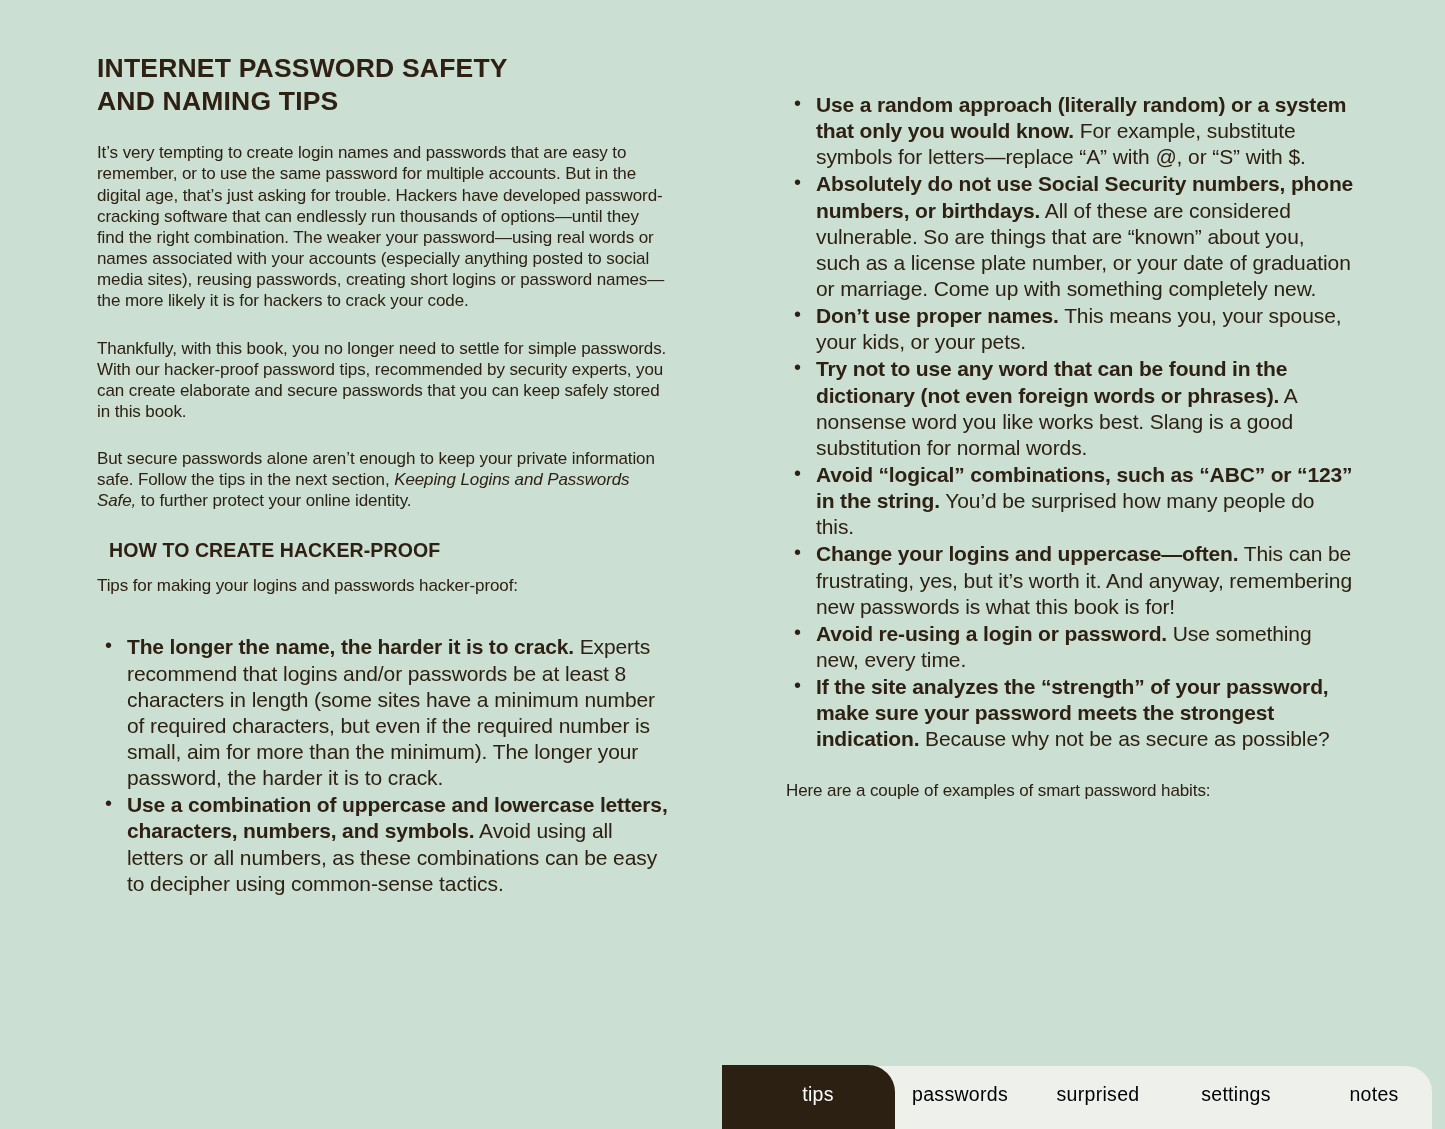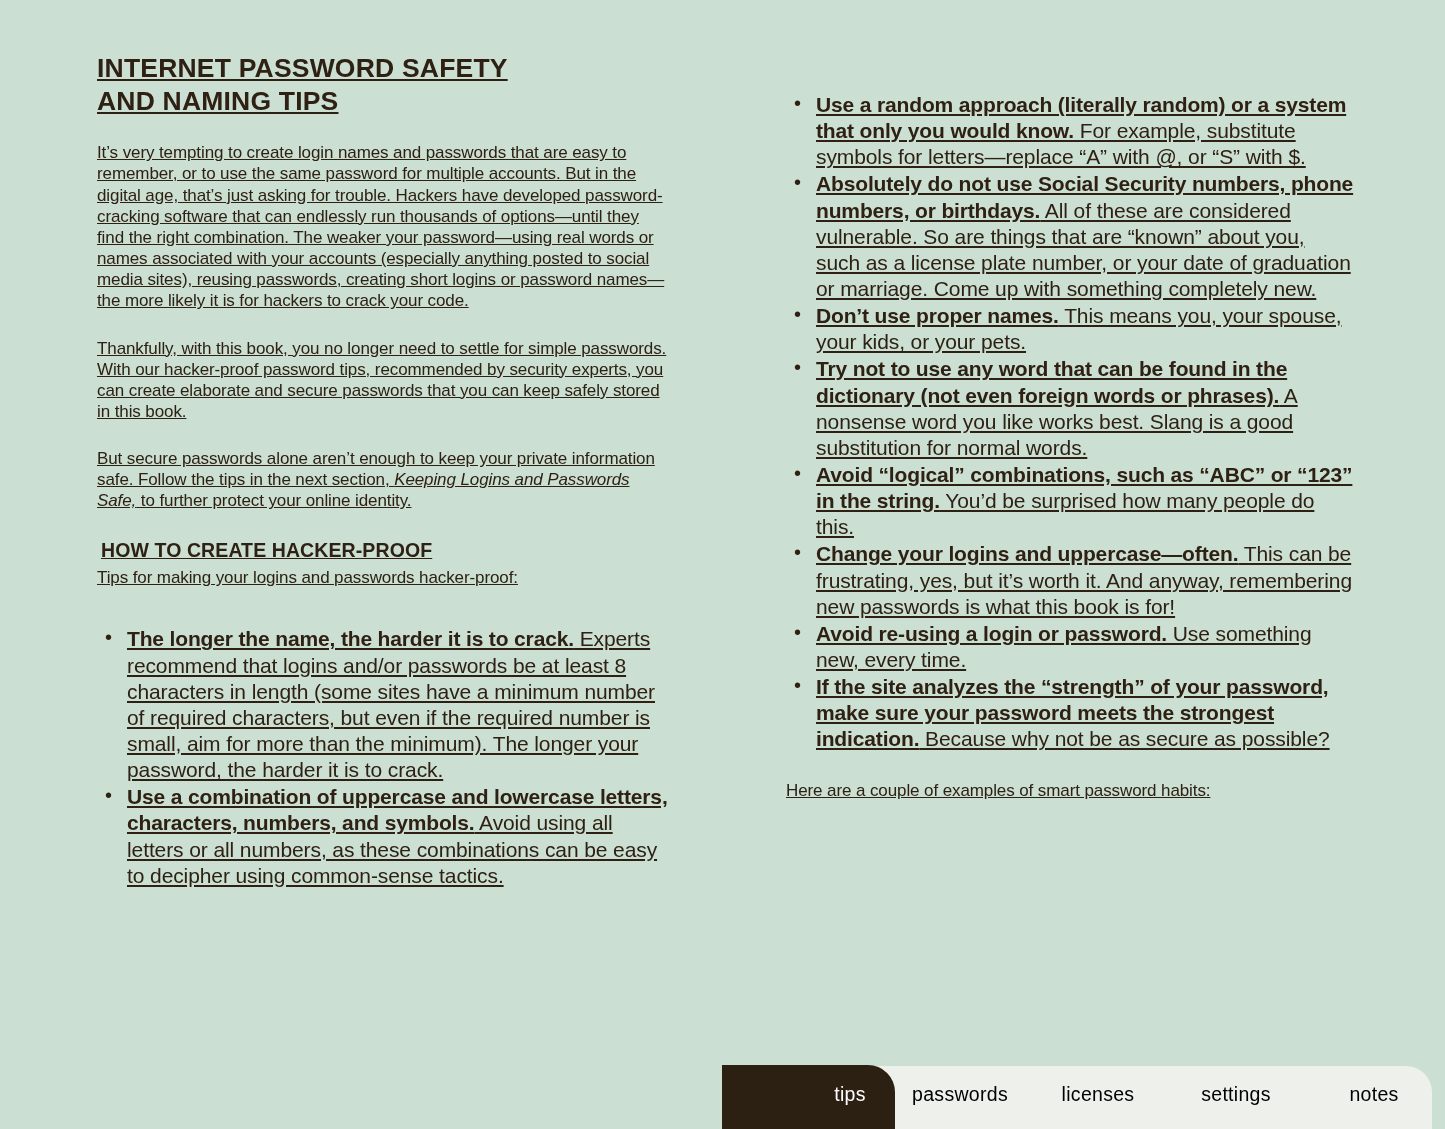--- a/index.html
+++ b/index.html
@@ -25,21 +25,20 @@
     position: absolute;
     left: 0;
     top: 0;
     width: 1445px;
     height: 1055px;
     display: flex;
   }
 
   .col {
     box-sizing: border-box;
-    text-decoration: underline;
   }
   .col-left {
     width: 700px;
     padding: 52px 30px 0 97px;
   }
   .col-right {
     width: 745px;
     padding: 46px 95px 0 786px;
     padding-left: 0;
     margin-left: 0;
@@ -60,21 +59,21 @@
   }
   h1.title .line {
     display: block;
   }
 
   h2.subtitle {
     font-size: 19.5px;
     font-weight: bold;
     line-height: 1.32;
     letter-spacing: 0.1px;
-    margin: 4px;
+    margin: 12px;
   }
   h2.subtitle .line {
     display: block;
   }
 
   p.body {
     font-size: 17px;
     line-height: 1.245;
     margin: 0 0 26px 0;
     letter-spacing: -0.1px;
@@ -212,20 +211,20 @@
 
 
       </div>
     </div>
 
   </div>
 
   <div class="tabbar">
     <div class="tabstrip"></div>
     <div class="tab-active"></div>
-    <span class="tab-label active" style="left:850px;">tips</span>
+    <span class="tab-label active" style="left:818px;">tips</span>
     <span class="tab-label inactive" style="left:960px;">passwords</span>
-    <span class="tab-label inactive" style="left:1098px;">licenses</span>
+    <span class="tab-label inactive" style="left:1098px;">surprised</span>
     <span class="tab-label inactive" style="left:1236px;">settings</span>
     <span class="tab-label inactive" style="left:1374px;">notes</span>
   </div>
 
 </div>
 
 </body></html>

